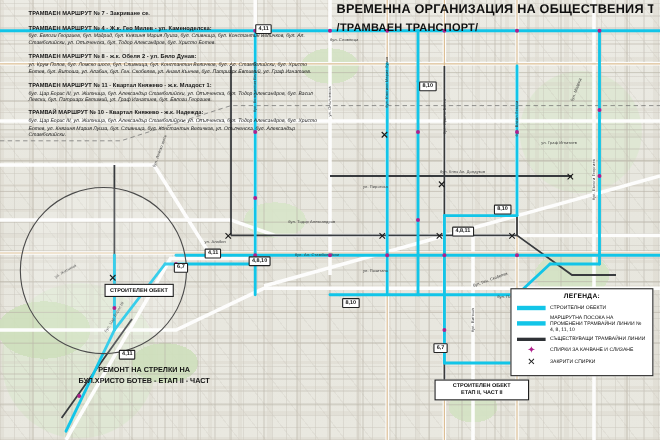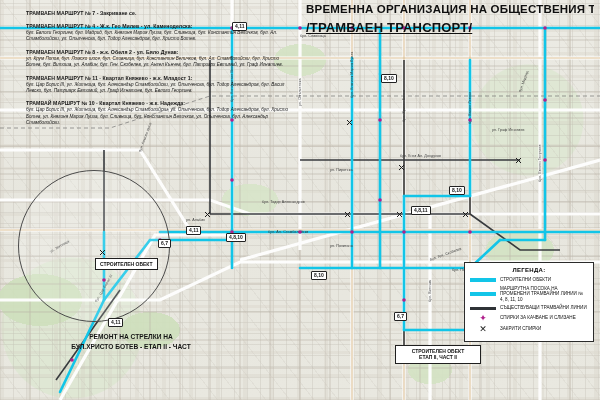--- a/index.html
+++ b/index.html
@@ -71,25 +71,24 @@
     font-size: 11.5px;
     font-weight: bold;
     color: #0f0f0f;
     letter-spacing: .2px;
     line-height: 13px;
     white-space: nowrap;
     overflow: hidden;
   }
   #header .h-sub {
     margin-top: 4px;
-    font-size: 13px;
+    font-size: 10px;
     font-weight: bold;
     color: #111;
     letter-spacing: .2px;
-    text-decoration: underline;
   }
 
   
   #routes {
     position: absolute;
     left: 26px;
     top: 10px;
     width: 268px;
     z-index: 35;
     color: #161616;

